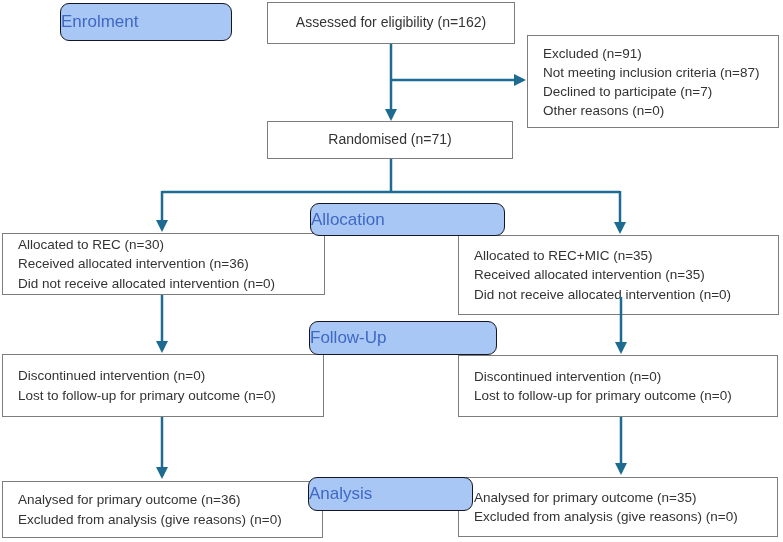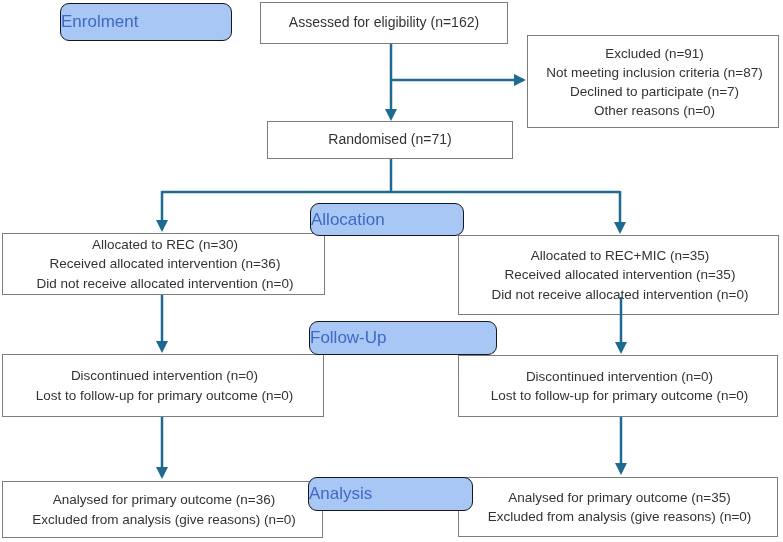--- a/index.html
+++ b/index.html
@@ -31,21 +31,21 @@
     border:1.5px solid var(--box-border);
     color:var(--box-text);
     font-size:13.5px;
     line-height:19.5px;
     display:flex;
     flex-direction:column;
     justify-content:center;
     z-index:1;
   }
   .gbox.center{align-items:center;font-size:14px;}
-  .gbox.multi{padding-left:15px;padding-right:12px;align-items:center;text-align:left;}
+  .gbox.multi{padding-left:15px;padding-right:12px;align-items:flex-start;text-align:left;}
   .stage{
     position:absolute;
     box-sizing:border-box;
     background:var(--stage-fill);
     border:1.8px solid var(--stage-border);
     border-radius:9px;
     color:var(--stage-text);
     font-size:17px;
     display:flex;align-items:center;justify-content:flex-start;
     z-index:3;
@@ -70,21 +70,21 @@
       <line x1="162" y1="192" x2="620" y2="192"></line>
       <line x1="162" y1="191" x2="162" y2="229" marker-end="url(#ah)"></line>
       <line x1="620" y1="191" x2="620" y2="231" marker-end="url(#ah)"></line>
       <line x1="162" y1="295" x2="162" y2="350" marker-end="url(#ah)"></line>
       <line x1="621" y1="297" x2="621" y2="351" marker-end="url(#ah)"></line>
       <line x1="162" y1="417" x2="162" y2="476" marker-end="url(#ah)"></line>
       <line x1="621" y1="417" x2="621" y2="472" marker-end="url(#ah)"></line>
     </g>
   </svg>
 
-  <div class="gbox center" style="left:260px;top:2px;width:248px;height:42px">
+  <div class="gbox center" style="left:267px;top:2px;width:248px;height:42px">
     <div class="line-el">Assessed for eligibility (n=162)</div>
   </div>
 
   <div class="gbox multi" style="left:527px;top:35px;width:252px;height:93px;line-height:19px">
     <div class="line-el">Excluded (n=91)</div>
     <div class="line-el">Not meeting inclusion criteria (n=87)</div>
     <div class="line-el">Declined to participate (n=7)</div>
     <div class="line-el">Other reasons (n=0)</div>
   </div>
 
@@ -121,21 +121,21 @@
 
   <div class="gbox multi" style="left:458px;top:477px;width:320px;height:60px">
     <div class="line-el">Analysed for primary outcome (n=35)</div>
     <div class="line-el">Excluded from analysis (give reasons) (n=0)</div>
   </div>
 
   <div class="stage" style="left:60px;top:3px;width:172px;height:38px">
     <span>Enrolment</span>
   </div>
 
-  <div class="stage" style="left:310px;top:203px;width:154px;height:33px">
+  <div class="stage" style="left:310px;top:203px;width:195px;height:33px">
     <span>Allocation</span>
   </div>
 
   <div class="stage" style="left:309px;top:321px;width:188px;height:34px">
     <span>Follow-Up</span>
   </div>
 
   <div class="stage" style="left:308px;top:477px;width:165px;height:34px">
     <span>Analysis</span>
   </div>

